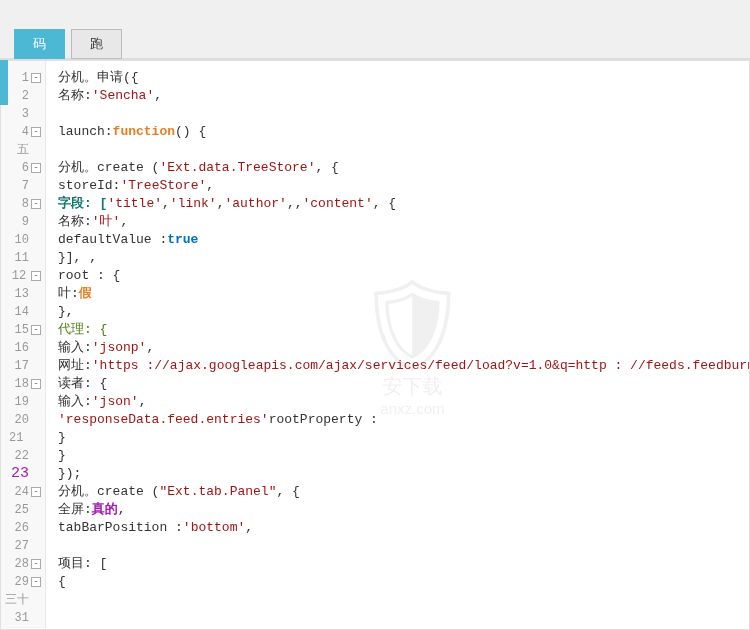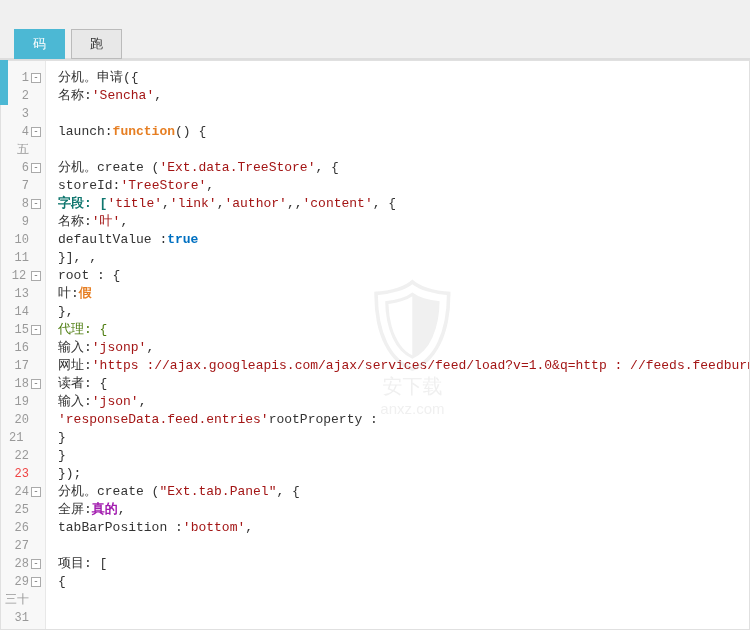--- a/index.html
+++ b/index.html
@@ -124,21 +124,21 @@
           <span style="width: 12px; display: inline-block;"></span>
         </div>
         <div style="height: 18px; line-height: 18px; padding: 0px 4px; display: flex; align-items: center; justify-content: flex-end; color: rgb(153, 153, 153); font-size: 12px;">
           <span style="min-width: 20px; text-align: left;">21</span>
           <span style="width: 12px; display: inline-block;"></span>
         </div>
         <div style="height: 18px; line-height: 18px; padding: 0px 4px; display: flex; align-items: center; justify-content: flex-end; color: rgb(153, 153, 153); font-size: 12px;">
           <span style="min-width: 20px; text-align: right;">22</span>
           <span style="width: 12px; display: inline-block;"></span>
         </div>
-        <div style="height: 18px; line-height: 18px; padding: 0px 4px; display: flex; align-items: center; justify-content: flex-end; color: #ef4444; font-size: 12px;">
+        <div style="height: 18px; line-height: 18px; padding: 0px 4px; display: flex; align-items: center; justify-content: flex-end; color: #a21caf; font-size: 15px;">
           <span style="min-width: 20px; text-align: right;">23</span>
           <span style="width: 12px; display: inline-block;"></span>
         </div>
         <div style="height: 18px; line-height: 18px; padding: 0px 4px; display: flex; align-items: center; justify-content: flex-end; color: rgb(153, 153, 153); font-size: 12px;">
           <span style="min-width: 20px; text-align: right;">24</span>
           <span style="width: 10px; height: 10px; border: 1px solid rgb(170, 170, 170); display: inline-flex; align-items: center; justify-content: center; font-size: 9px; margin-left: 2px; cursor: pointer; background: white; color: rgb(102, 102, 102); flex-shrink: 0; line-height: 1;">-</span>
         </div>
         <div style="height: 18px; line-height: 18px; padding: 0px 4px; display: flex; align-items: center; justify-content: flex-end; color: rgb(153, 153, 153); font-size: 12px;">
           <span style="min-width: 20px; text-align: right;">25</span>
           <span style="width: 12px; display: inline-block;"></span>

